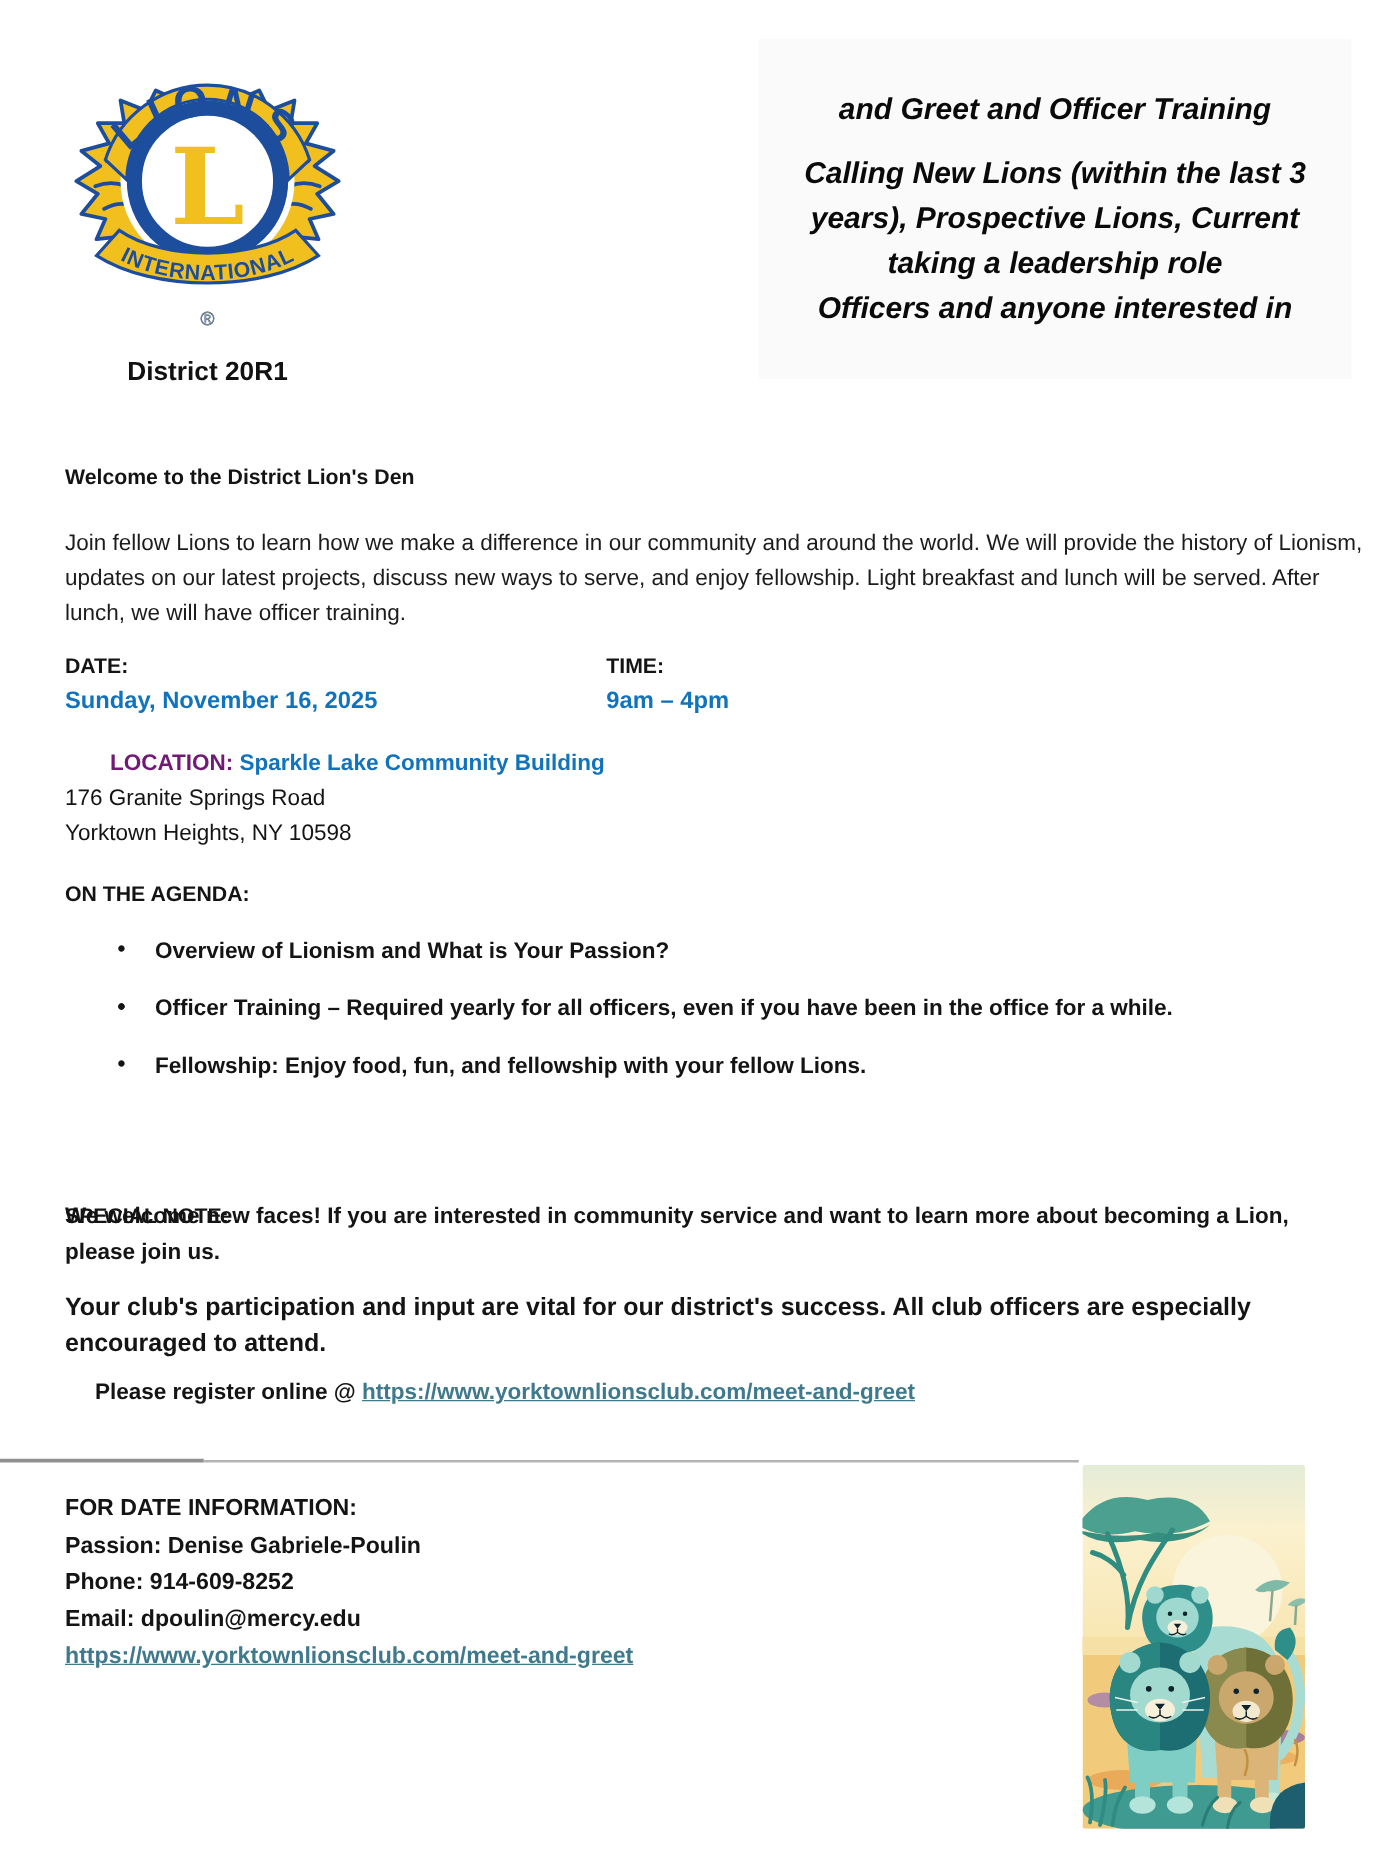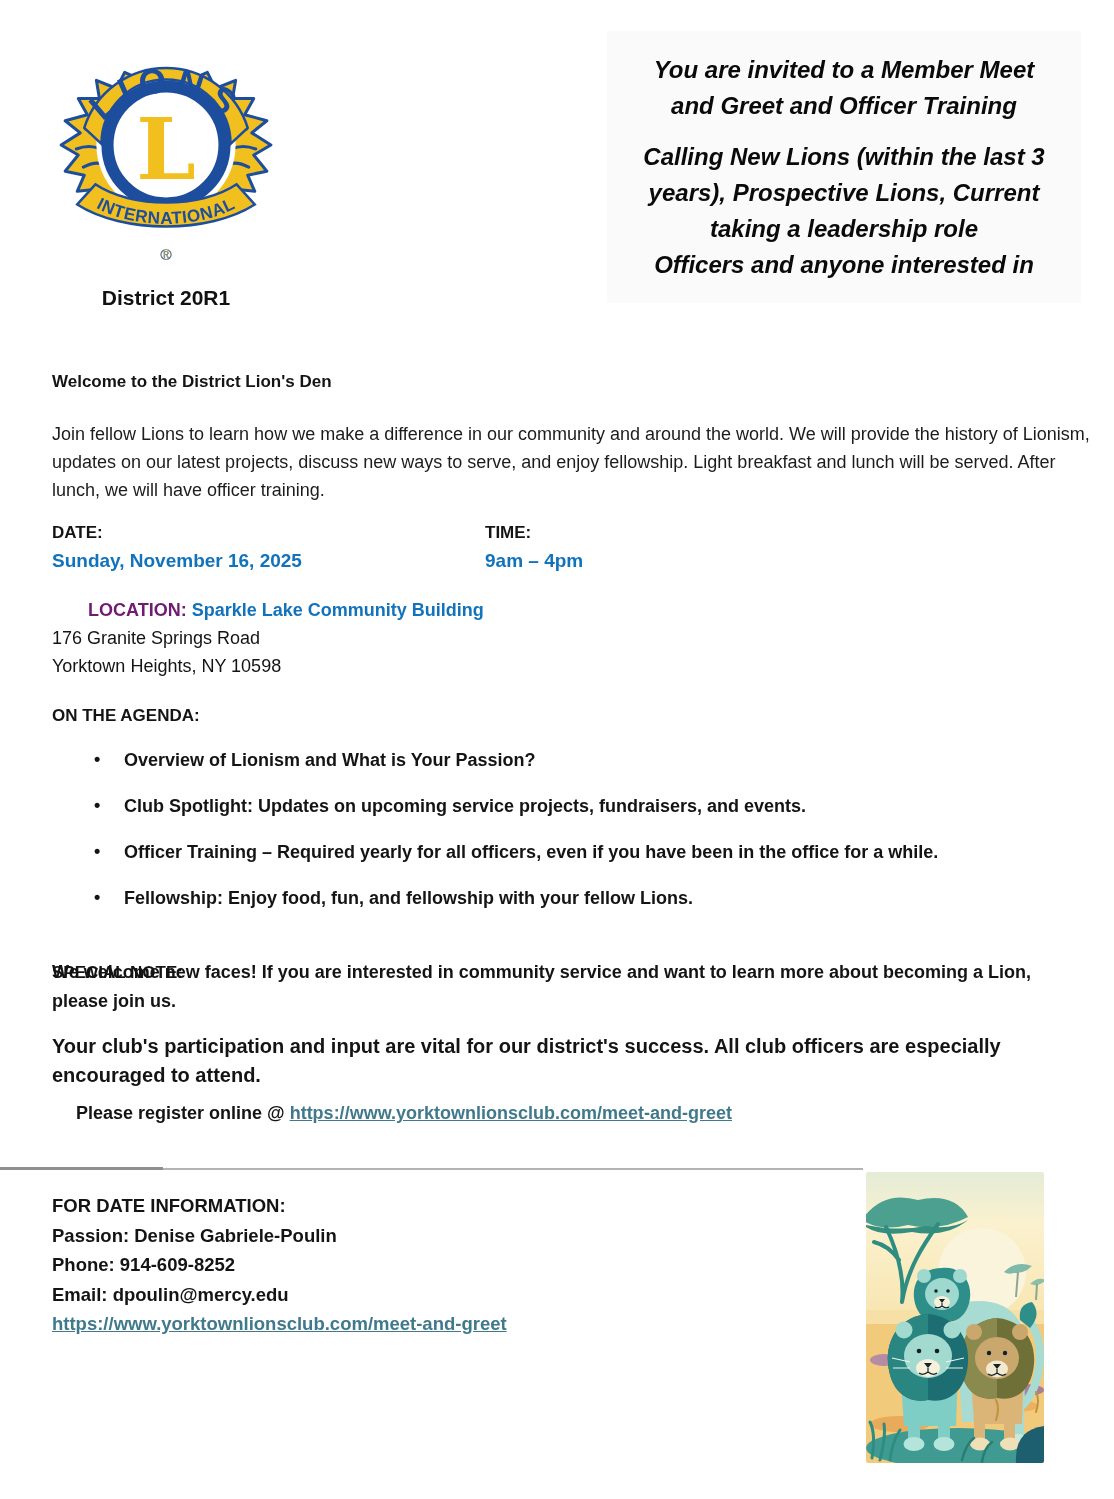--- a/index.html
+++ b/index.html
@@ -84,21 +84,20 @@
     <text font-family="Liberation Sans,sans-serif" font-weight="bold" font-size="17" fill="#1d4e9e" letter-spacing="0.5">
       <textPath href="#arcBottom" startOffset="50%" text-anchor="middle">INTERNATIONAL</textPath>
     </text>
     <text x="115" y="226" text-anchor="middle" font-family="Liberation Sans,sans-serif" font-size="15" fill="#f2c01e" stroke="#1d4e9e" stroke-width="0.4">®</text>
   </svg>
 </div>
 <div class="abs district">District 20R1</div>
 
 <div class="abs invite-box">
   <div class="invite-p">
-    <div class="line">You are invited to a Member Meet</div>
     <div class="line">and Greet and Officer Training</div>
   </div>
   <div class="invite-p">
     <div class="line">Calling New Lions (within the last 3</div>
     <div class="line">years), Prospective Lions, Current</div>
     <div class="line">taking a leadership role</div>
     <div class="line">Officers and anyone interested in</div>
   </div>
 </div>
 
@@ -116,21 +115,21 @@
 
 <div class="abs loc-block">
   <div class="loc-line"><span class="loc-label">LOCATION: </span><span class="loc-value">Sparkle Lake Community Building</span></div>
   <div>176 Granite Springs Road</div>
   <div>Yorktown Heights, NY 10598</div>
 </div>
 
 <div class="abs h-agenda">ON THE AGENDA:</div>
 <ul class="abs agenda-list">
   <li><span class="bullet">•</span><span>Overview of Lionism and What is Your Passion?</span></li>
-  <li><span class="bullet">•</span><span>Club Spotlight: Updates on upcoming service projects, fundraisers, and events.</span></li>
+  <li><span class="bullet">•</span></li>
   <li><span class="bullet">•</span><span>Officer Training – Required yearly for all officers, even if you have been in the office for a while.</span></li>
   <li><span class="bullet">•</span><span>Fellowship: Enjoy food, fun, and fellowship with your fellow Lions.</span></li>
 </ul>
 
 <div class="abs h-special">SPECIAL NOTE:</div>
 <div class="abs p-special1">We welcome new faces! If you are interested in community service and want to learn more about becoming a Lion, please join us.</div>
 <div class="abs p-special2">Your club's participation and input are vital for our district's success. All club officers are especially encouraged to attend.</div>
 <div class="abs p-register"><span>Please register online @ </span><a class="link" href="#">https://www.yorktownlionsclub.com/meet-and-greet</a></div>
 
 <div class="abs divider-a"></div>

